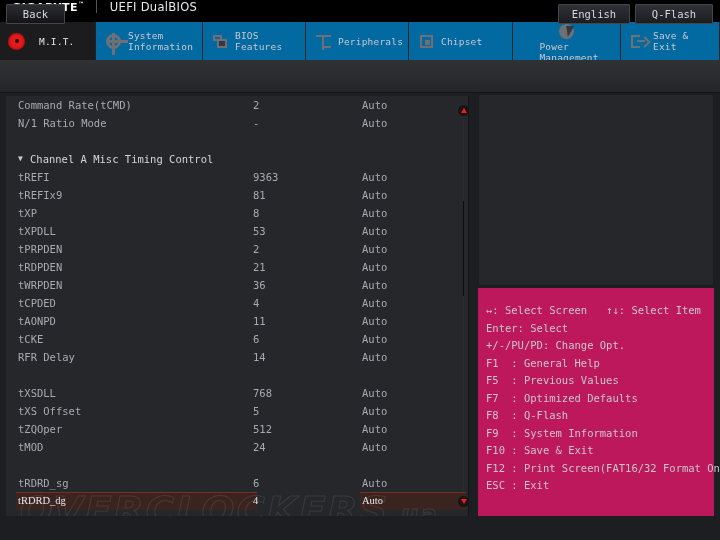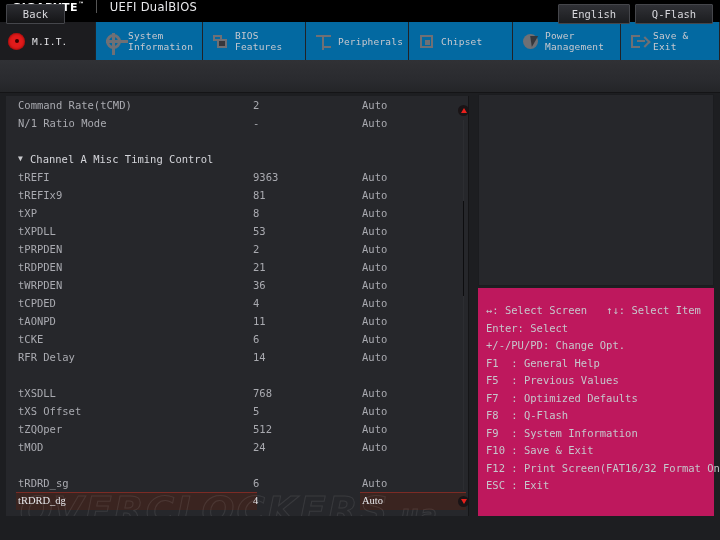--- a/index.html
+++ b/index.html
@@ -35,21 +35,21 @@
     background:#2f3034;display:flex;align-items:stretch;
     border-bottom:1px solid #111;
   }
   .tab{
     position:relative;display:flex;align-items:center;
     padding:0 8px;box-sizing:border-box;
     border-right:1px solid #212226;
     background:#0369a1;
     color:#c9c9cf;font-size:9.5px;line-height:11px;
   }
-  .tab.active{background:#1c1c1f;color:#e6e6ea;}
+  .tab.active{background:#1c1c1f;color:#e6e6ea;gap:7px;}
   .tab .tlabel{white-space:pre-line;padding-left:5px;letter-spacing:0.2px;}
   .tab .ticon{width:19px;height:19px;flex:0 0 19px;position:relative;}
 
   
   .ic-mit{width:17px;height:17px;border-radius:50%;background:#e21b1b;
           box-shadow:inset 0 0 3px #7a0000;position:relative;margin-top:1px;}
   .ic-mit:after{content:"";position:absolute;left:6.5px;top:6.5px;
           width:4px;height:4px;border-radius:50%;background:#3a0000;}
   .ic-gear{position:absolute;left:2px;top:2px;width:15px;height:15px;
           border-radius:50%;border:3.5px solid #6f7075;box-sizing:border-box;}
@@ -212,21 +212,21 @@
           </div>
         </span>
         <span class="tlabel">Peripherals</span>
       </div>
       <div class="tab" style="width: 104px; text-align: right;">
         <span class="ticon">
           <div class="ic-chip"></div>
         </span>
         <span class="tlabel">Chipset</span>
       </div>
-      <div class="tab" style="width: 108px;">
+      <div class="tab" style="width: 108px; flex-direction: column;">
         <span class="ticon">
           <div class="ic-pwr"></div>
         </span>
         <span class="tlabel">Power
 Management</span>
       </div>
       <div class="tab" style="width: 99px;">
         <span class="ticon">
           <div class="ic-exit">
             <span></span>

